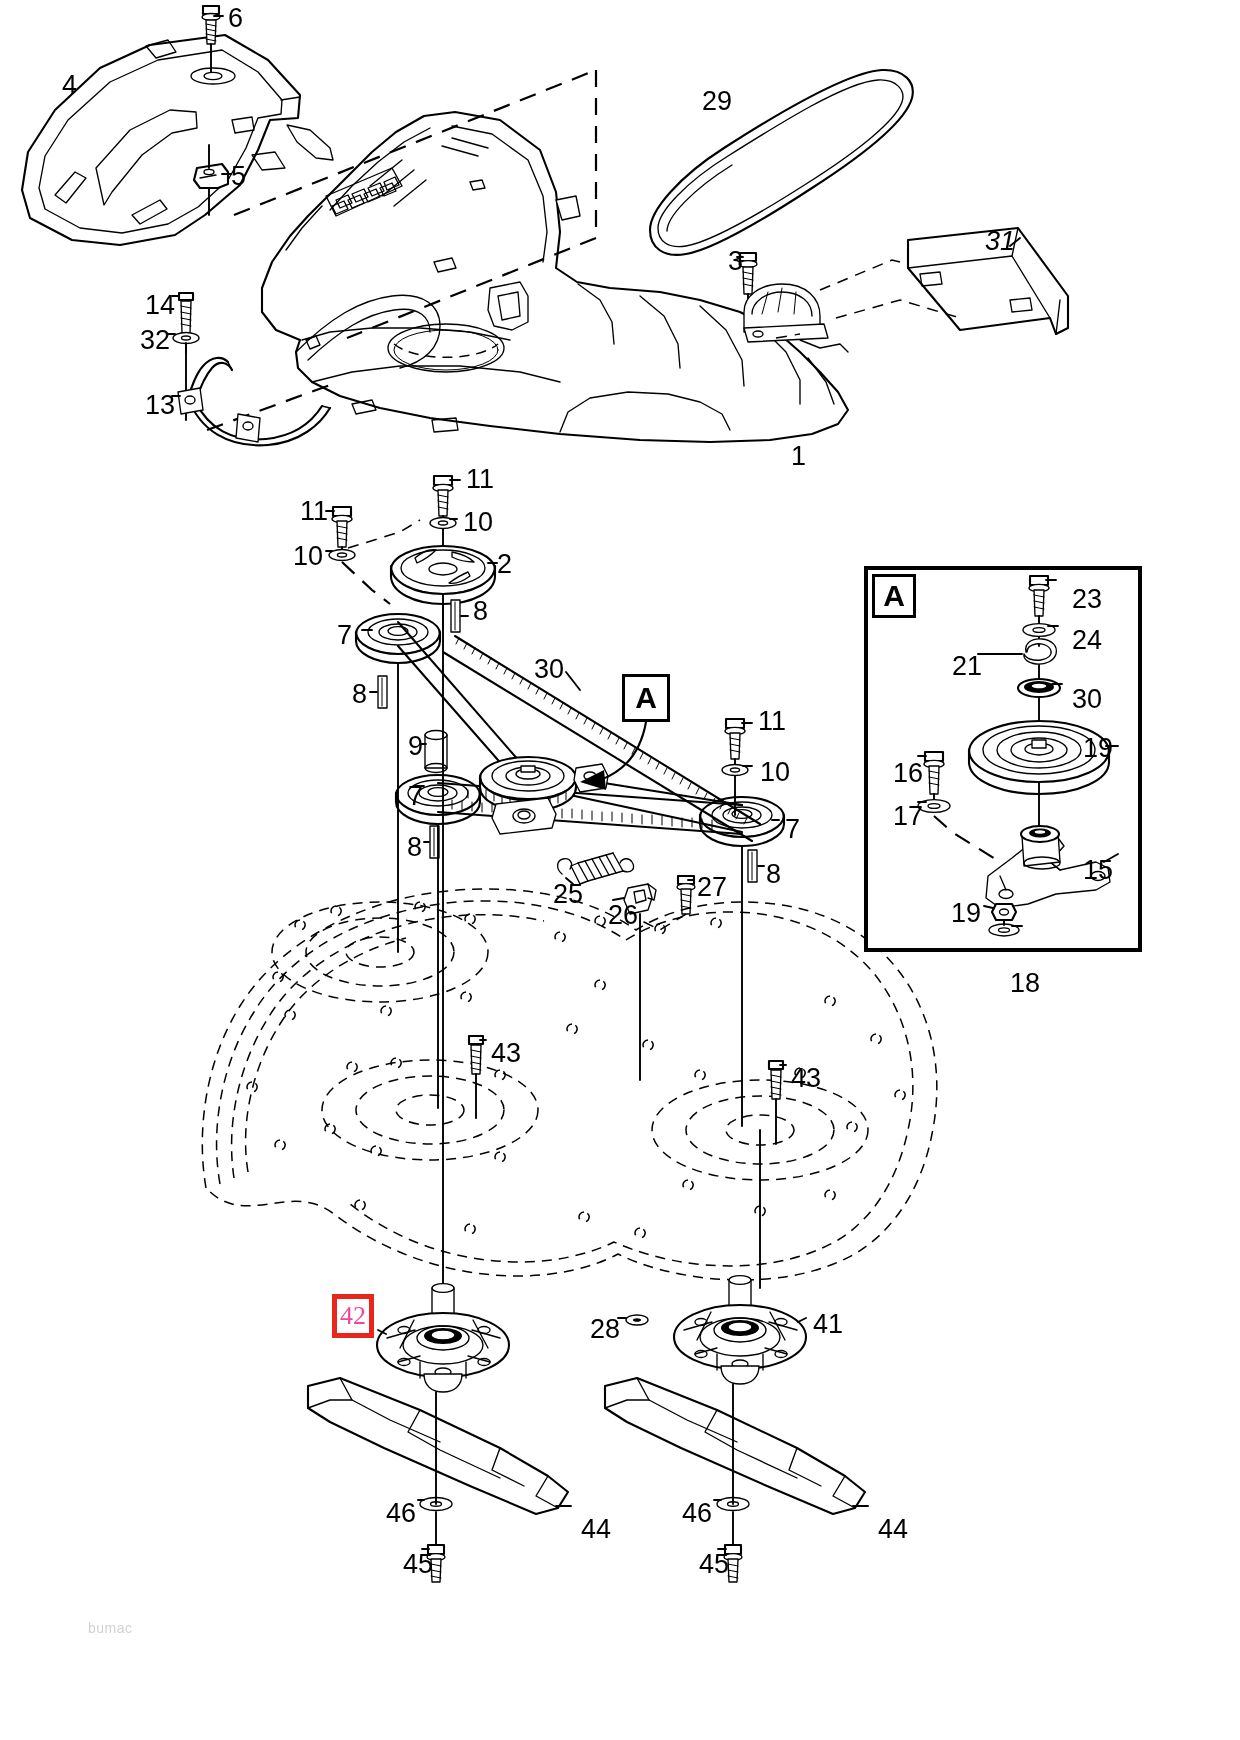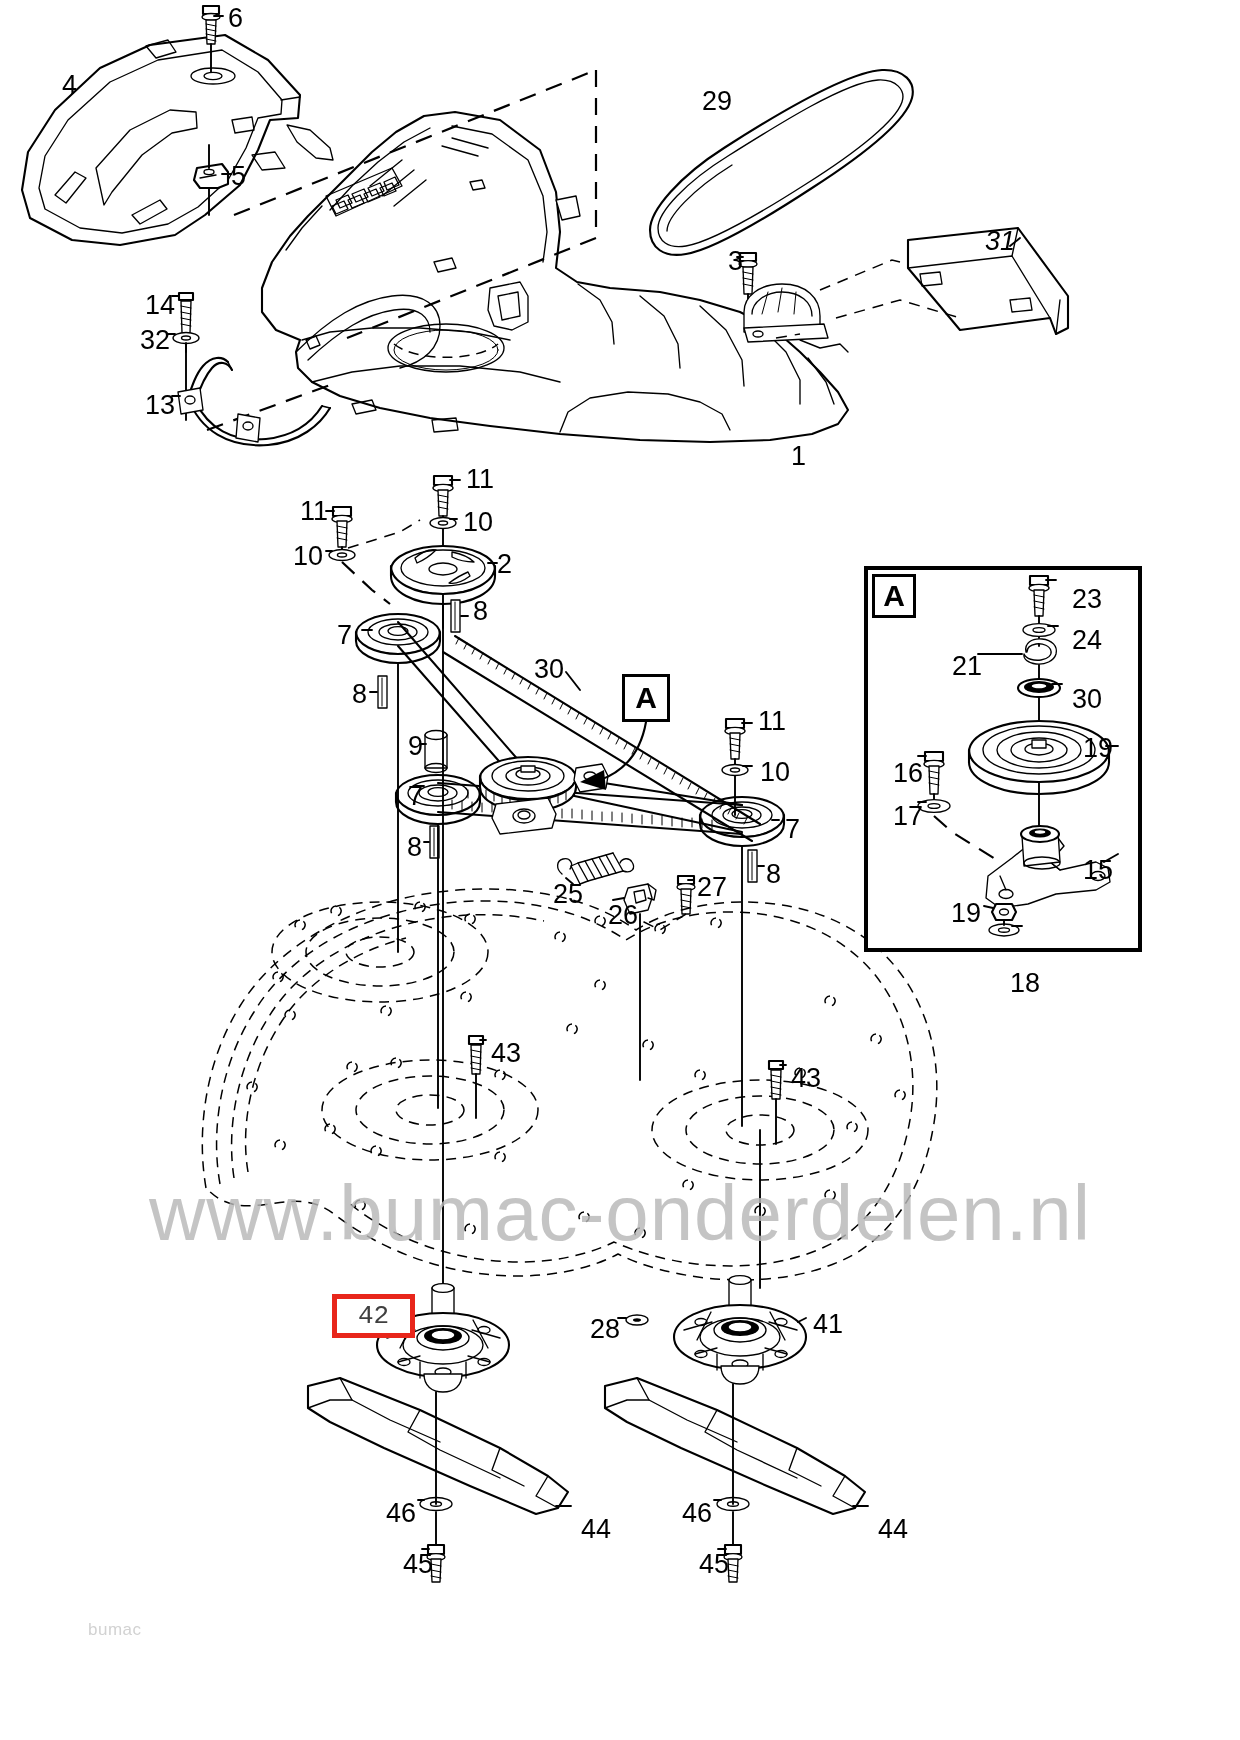--- a/index.html
+++ b/index.html
@@ -41,45 +41,45 @@
   .hl{
     position:absolute;
     box-sizing:border-box;
     background:#e8261b;
     padding:5px;
     display:flex;align-items:center;justify-content:center;
   }
   .hl span{
     display:block;
     background:#ffffff;
-    color:#404040;
-    font-family:Liberation Mono, monospace;
+    color:#ec4899;
+    font-family:Liberation Serif, serif;
     font-size:26px;
     line-height:1;
-    padding:4px 21px;
+    padding:4px 3px;
   }
   
   .watermark{
     position:absolute;
     left:0;
     width:1240px;
     text-align:center;
     font-family:"Liberation Sans", sans-serif;
     font-size:78px;
     color:#b8b8b8;
     opacity:.82;
     letter-spacing:1px;
     white-space:nowrap;
     user-select:none;
     pointer-events:none;
   }
   .wmtiny{
     position:absolute;
     font-family:"Liberation Sans", sans-serif;
-    font-size:17px;
+    font-size:14px;
     color:#d2d2d2;
     letter-spacing:.5px;
     white-space:nowrap;
     user-select:none;
   }
 </style>
 </head>
 <body>
 
 <div id="sheet">
@@ -733,21 +733,20 @@
       </g>
       <g>
         <ellipse class="wht" cx="1004" cy="930" rx="15" ry="6"></ellipse>
         <ellipse class="lnt" cx="1004" cy="930" rx="5.5" ry="2.2"></ellipse>
         <path class="lead" d="M1022 926 L1012 926"></path>
         <path class="lead" d="M1004 920 L1004 925"></path>
       </g>
     </g>
   </svg>
 
-  <div class="watermark" style="top:1168px;">www.bumac-onderdelen.nl</div>
   <div class="wmtiny" style="left:88px;top:1620px;">bumac</div>
 
   <div class="badge" style="left:622px;top:674px;width:48px;height:48px;">A</div>
   <div class="badge" style="left:872px;top:574px;width:44px;height:44px;">A</div>
 
   <div class="hl" style="left: 332px; top: 1294px; background: rgb(232, 38, 27);">
     <span>42</span>
   </div>
 
   <div id="callouts">

